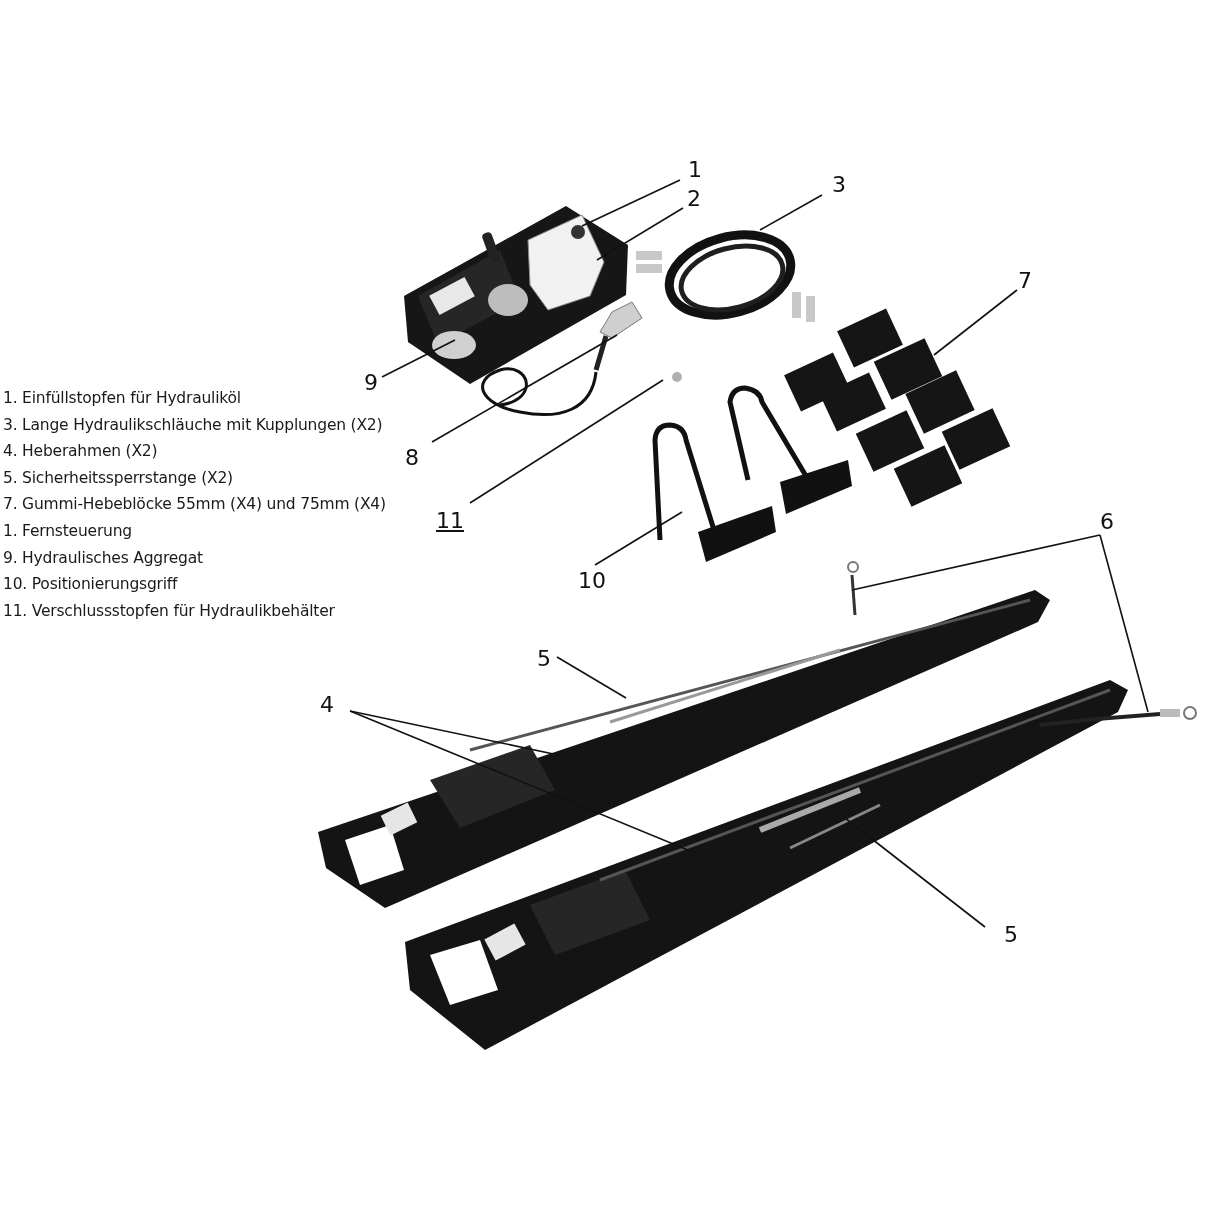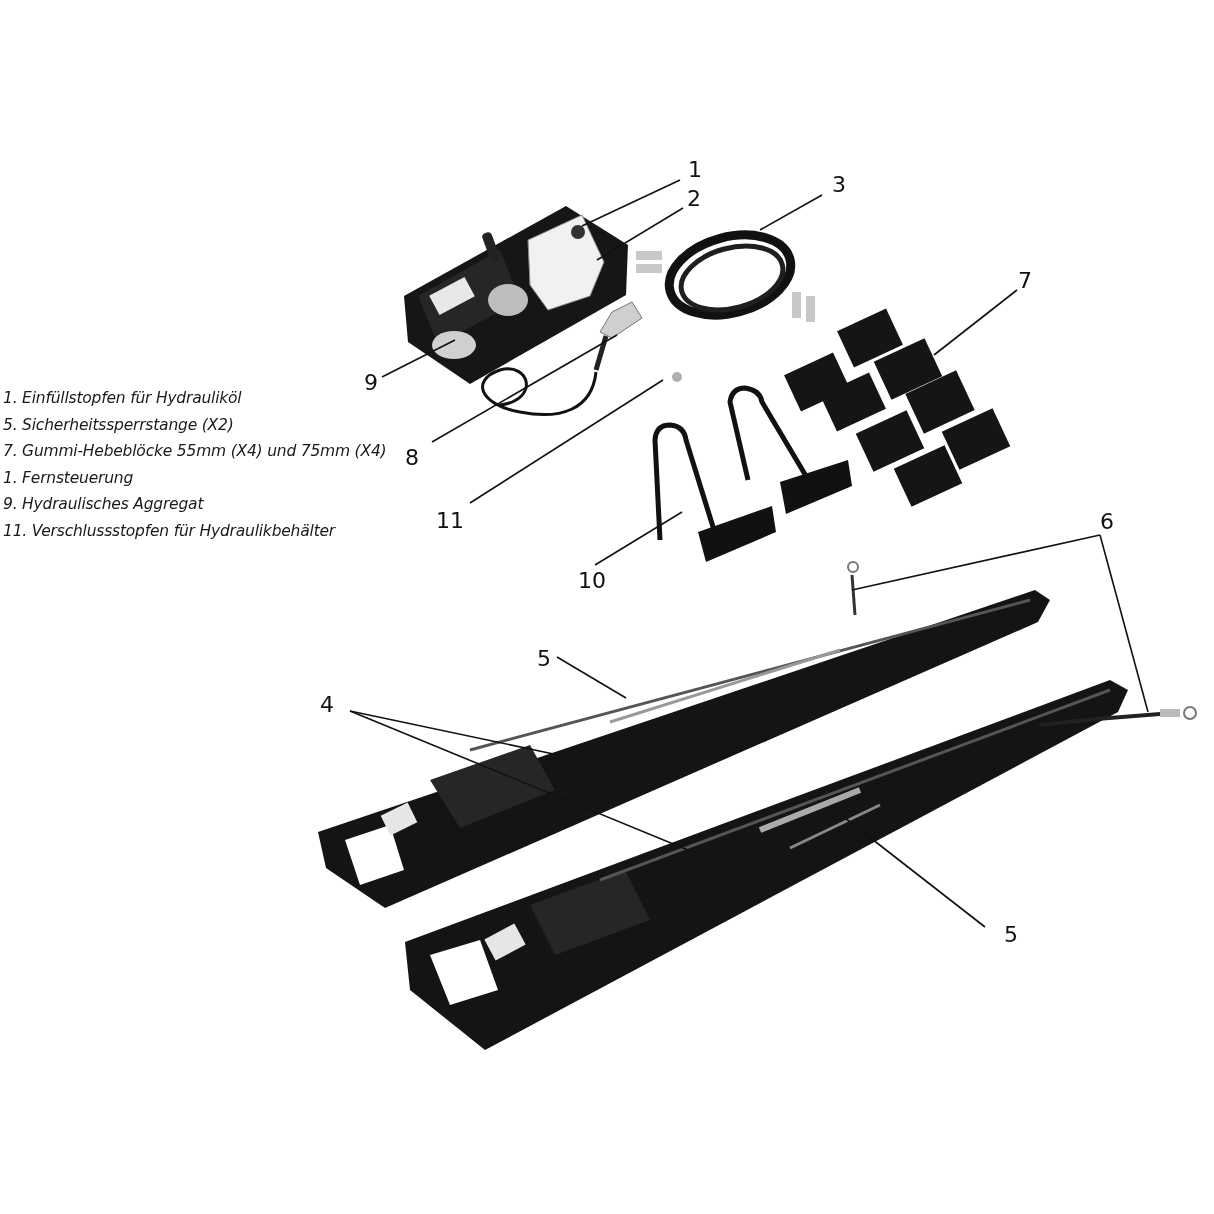--- a/index.html
+++ b/index.html
@@ -1,31 +1,34 @@
 <!DOCTYPE html>
 <html><head>
 <meta charset="utf-8">
 <style>
   html, body { margin: 0; padding: 0; background: #ffffff; }
   body { width: 1214px; height: 1214px; position: relative; overflow: hidden;
          font-family: "DejaVu Sans", sans-serif; color: #1a1a1a; }
-  .legend { position: absolute; left: 3px; top: 385px; margin: 0; padding: 0; list-style: none; font-style: italic; }
+  .legend { position: absolute; left: 3px; top: 385px; margin: 0; padding: 0; list-style: none; }
   .legend li { font-size: 15.5px; line-height: 26.6px; white-space: nowrap; letter-spacing: -0.2px; }
   .callout { position: absolute; font-size: 22px; color: #111; }
   svg.art { position: absolute; left: 0; top: 0; }
 </style>
 </head>
 <body>
 
 <ul class="legend">
   <li>1. Einfüllstopfen für Hydrauliköl</li>
+  <li>3. Lange Hydraulikschläuche mit Kupplungen (X2)</li>
+  <li>4. Heberahmen (X2)</li>
   <li>5. Sicherheitssperrstange (X2)</li>
   <li>7. Gummi-Hebeblöcke 55mm (X4) und 75mm (X4)</li>
   <li>1. Fernsteuerung</li>
   <li>9. Hydraulisches Aggregat</li>
+  <li>10. Positionierungsgriff</li>
   <li>11. Verschlussstopfen für Hydraulikbehälter</li>
 </ul>
 
 <svg class="art" width="1214" height="1214" viewBox="0 0 1214 1214">
 
   <g>
     <polygon points="404,296 566,206 628,245 626,295 470,384 408,342" fill="#161616"></polygon>
     <polygon points="418,296 500,250 520,300 438,345" fill="#262626"></polygon>
     <rect x="432" y="285" width="40" height="22" fill="#e8e8e8" transform="rotate(-28 452 296)"></rect>
     <polygon points="528,240 582,215 604,262 590,296 548,310 530,285" fill="#f1f1f1" stroke="#888" stroke-width="1"></polygon>
@@ -107,18 +110,18 @@
     <line x1="1100" y1="535" x2="1148" y2="712"></line>
   </g>
 </svg>
 
 <span class="callout" style="left:688px;top:157px;">1</span>
 <span class="callout" style="left:687px;top:186px;">2</span>
 <span class="callout" style="left:832px;top:172px;">3</span>
 <span class="callout" style="left:1018px;top:268px;">7</span>
 <span class="callout" style="left:364px;top:370px;">9</span>
 <span class="callout" style="left:405px;top:445px;">8</span>
-<span class="callout" style="left:436px;top:508px;">11</span>
+<span class="callout" style="left:436px;top:508px;text-decoration:underline;">11</span>
 <span class="callout" style="left:562px;top:568px;margin-left:16px;">10</span>
 <span class="callout" style="left:1100px;top:509px;">6</span>
 <span class="callout" style="left:537px;top:646px;">5</span>
 <span class="callout" style="left:320px;top:692px;">4</span>
 <span class="callout" style="left:1004px;top:922px;">5</span>
 
 </body></html>

